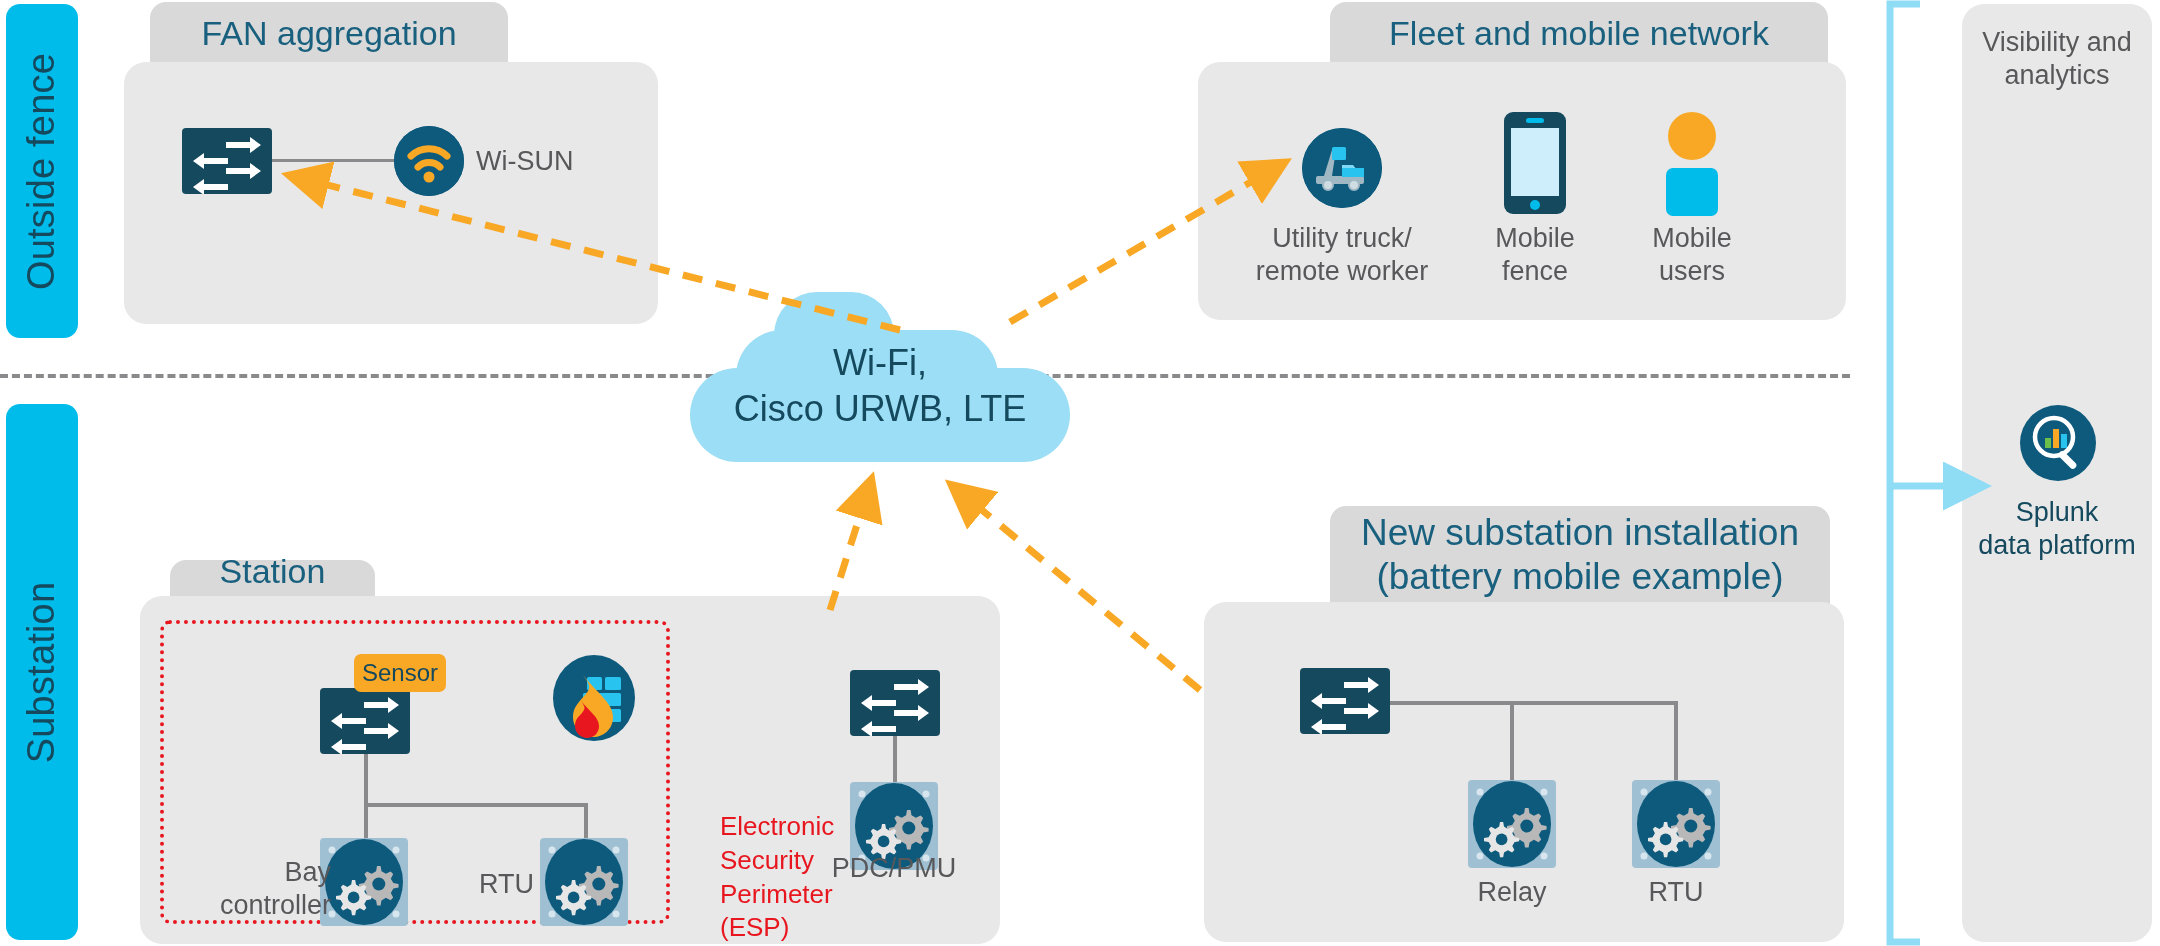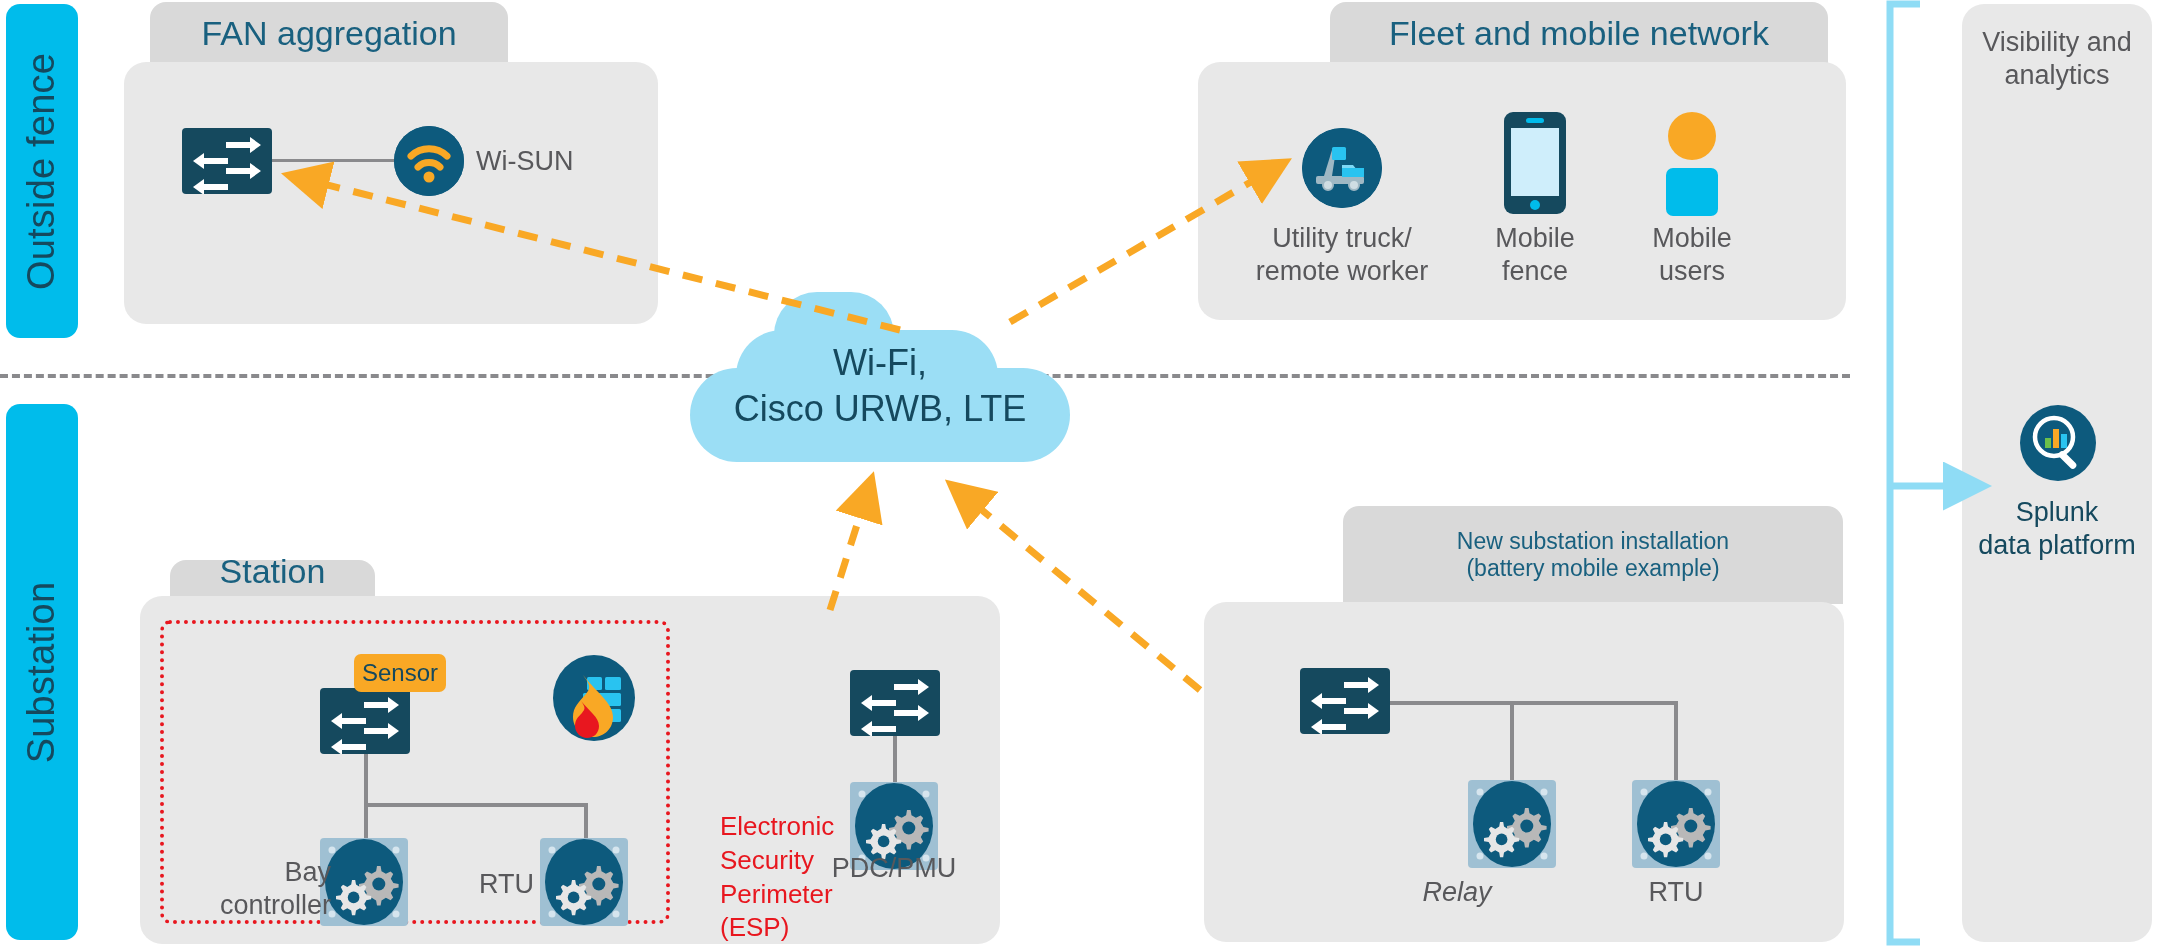--- a/index.html
+++ b/index.html
@@ -23,21 +23,21 @@
   }
 
   
   .panel{position:absolute;background:#e8e8e8;border-radius:22px;}
   .panel-tab{
     position:absolute;background:#d9d9d9;border-radius:16px 16px 0 0;
     display:flex;align-items:center;justify-content:center;text-align:center;
     color:#19607f;font-size:34px;line-height:1.18;padding:0 26px;
     box-sizing:border-box;
   }
-  .panel-tab.two-line{font-size:23px;margin-left:13px;}
+  .panel-tab.two-line{font-size:37px;}
 
   
   .lbl{position:absolute;color:#58585b;font-size:27px;line-height:1.22;text-align:center;}
   .esp{position:absolute;color:#e8171f;font-size:26px;line-height:1.30;text-align:left;font-weight:400;}
   .splunk-lbl{position:absolute;color:#15495e;font-size:27px;line-height:1.24;text-align:center;}
   .vis-lbl{position:absolute;color:#58585b;font-size:27px;line-height:1.24;text-align:center;}
 
   
   .wire{position:absolute;background:#8a8a8d;}
   .wire.h{height:3px;}
@@ -328,21 +328,21 @@
     <g fill="#b8b8b8">
       <path d="M57 28 l3.6 0 0.9 5.2 4.4 2.6 4.7-2.4 2.6 2.6 -2.4 4.7 2.6 4.4 5.2 0.9 0 3.6 -5.2 0.9 -2.6 4.4 2.4 4.7 -2.6 2.6 -4.7-2.4 -4.4 2.6 -0.9 5.2 -3.6 0 -0.9-5.2 -4.4-2.6 -4.7 2.4 -2.6-2.6 2.4-4.7 -2.6-4.4 -5.2-0.9 0-3.6 5.2-0.9 2.6-4.4 -2.4-4.7 2.6-2.6 4.7 2.4 4.4-2.6z"></path>
       <circle cx="58.8" cy="46" r="6.5" fill="#0d5a7d"></circle>
     </g>
     <g fill="#e6e6e6">
       <path d="M32 42 l3.2 0 0.8 4.6 3.9 2.3 4.2-2.1 2.3 2.3 -2.1 4.2 2.3 3.9 4.6 0.8 0 3.2 -4.6 0.8 -2.3 3.9 2.1 4.2 -2.3 2.3 -4.2-2.1 -3.9 2.3 -0.8 4.6 -3.2 0 -0.8-4.6 -3.9-2.3 -4.2 2.1 -2.3-2.3 2.1-4.2 -2.3-3.9 -4.6-0.8 0-3.2 4.6-0.8 2.3-3.9 -2.1-4.2 2.3-2.3 4.2 2.1 3.9-2.3z"></path>
       <circle cx="33.6" cy="59.4" r="5.8" fill="#0d5a7d"></circle>
     </g>
   </svg>
 </div>
-<div class="lbl" style="left:1377px;top:876px;width:160px;font-style:italic;">Relay</div>
+<div class="lbl" style="left:1432px;top:876px;width:160px;">Relay</div>
 
 <div class="ied-ico" style="left:1632px;top:780px;">
   <svg width="88" height="88" viewBox="0 0 88 88">
     <rect x="0" y="0" width="88" height="88" rx="4" fill="#9fc0d3"></rect>
     <circle cx="12" cy="12" r="3.5" fill="#d6e5ee"></circle>
     <circle cx="76" cy="12" r="3.5" fill="#d6e5ee"></circle>
     <circle cx="12" cy="76" r="3.5" fill="#d6e5ee"></circle>
     <circle cx="76" cy="76" r="3.5" fill="#d6e5ee"></circle>
     <ellipse cx="44" cy="44" rx="39" ry="43" fill="#0d5a7d"></ellipse>
     <g fill="#b8b8b8">

